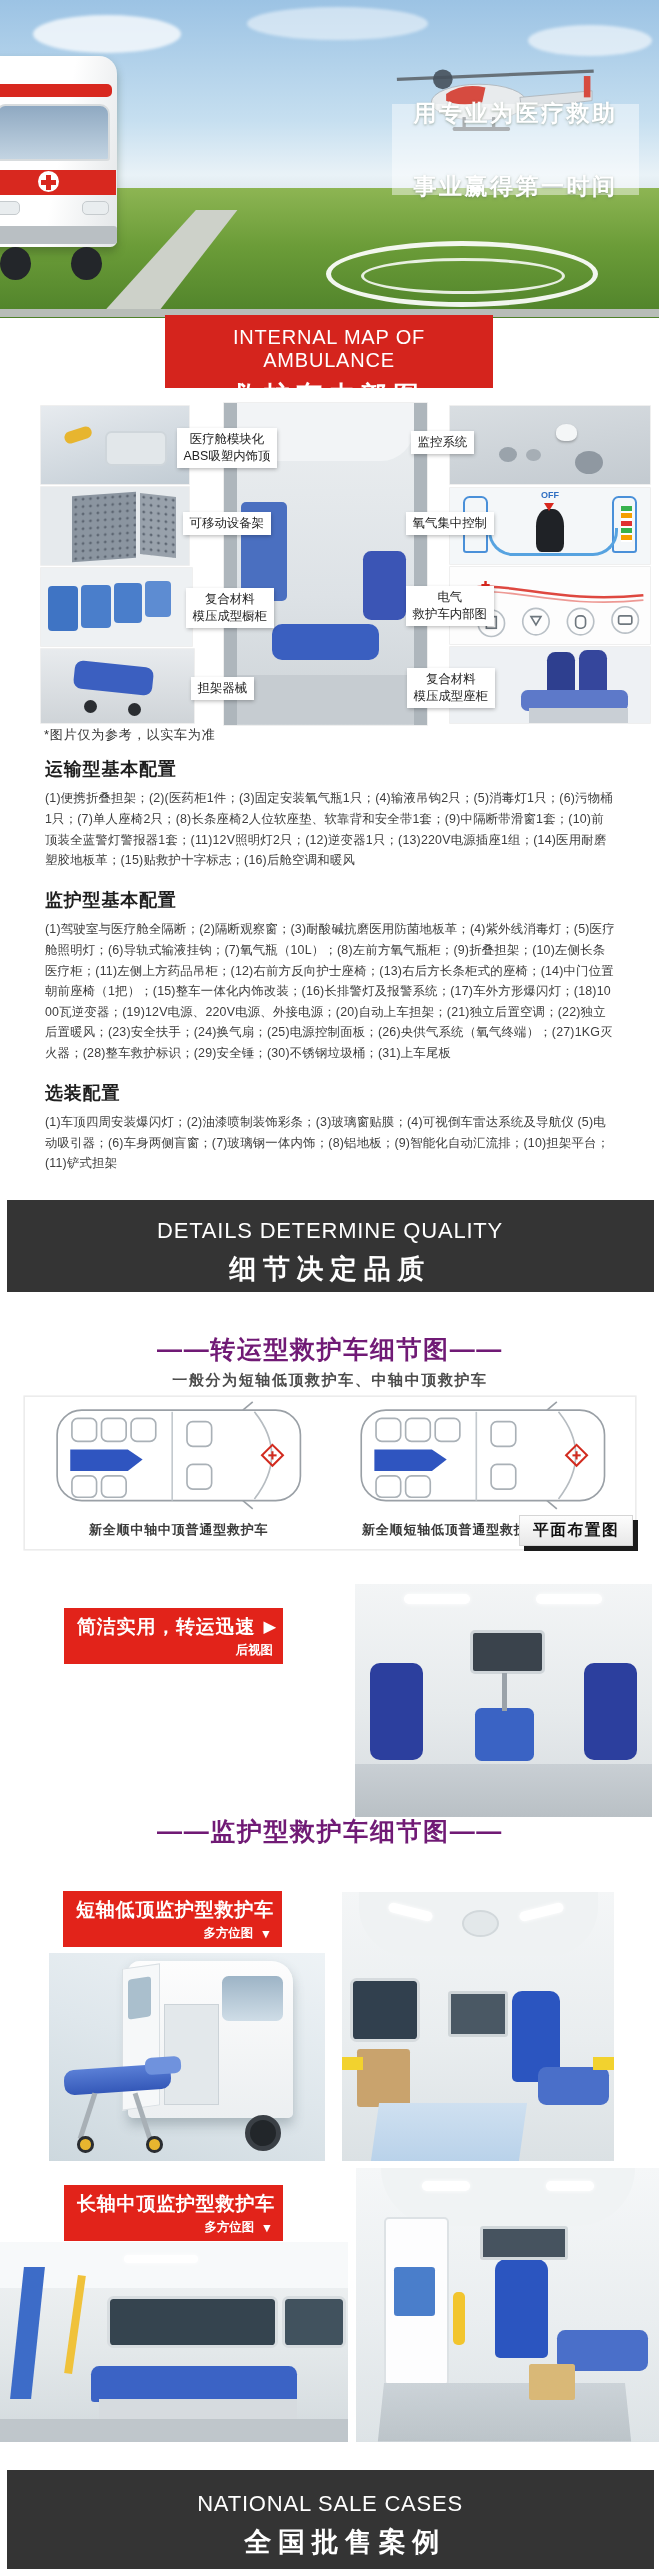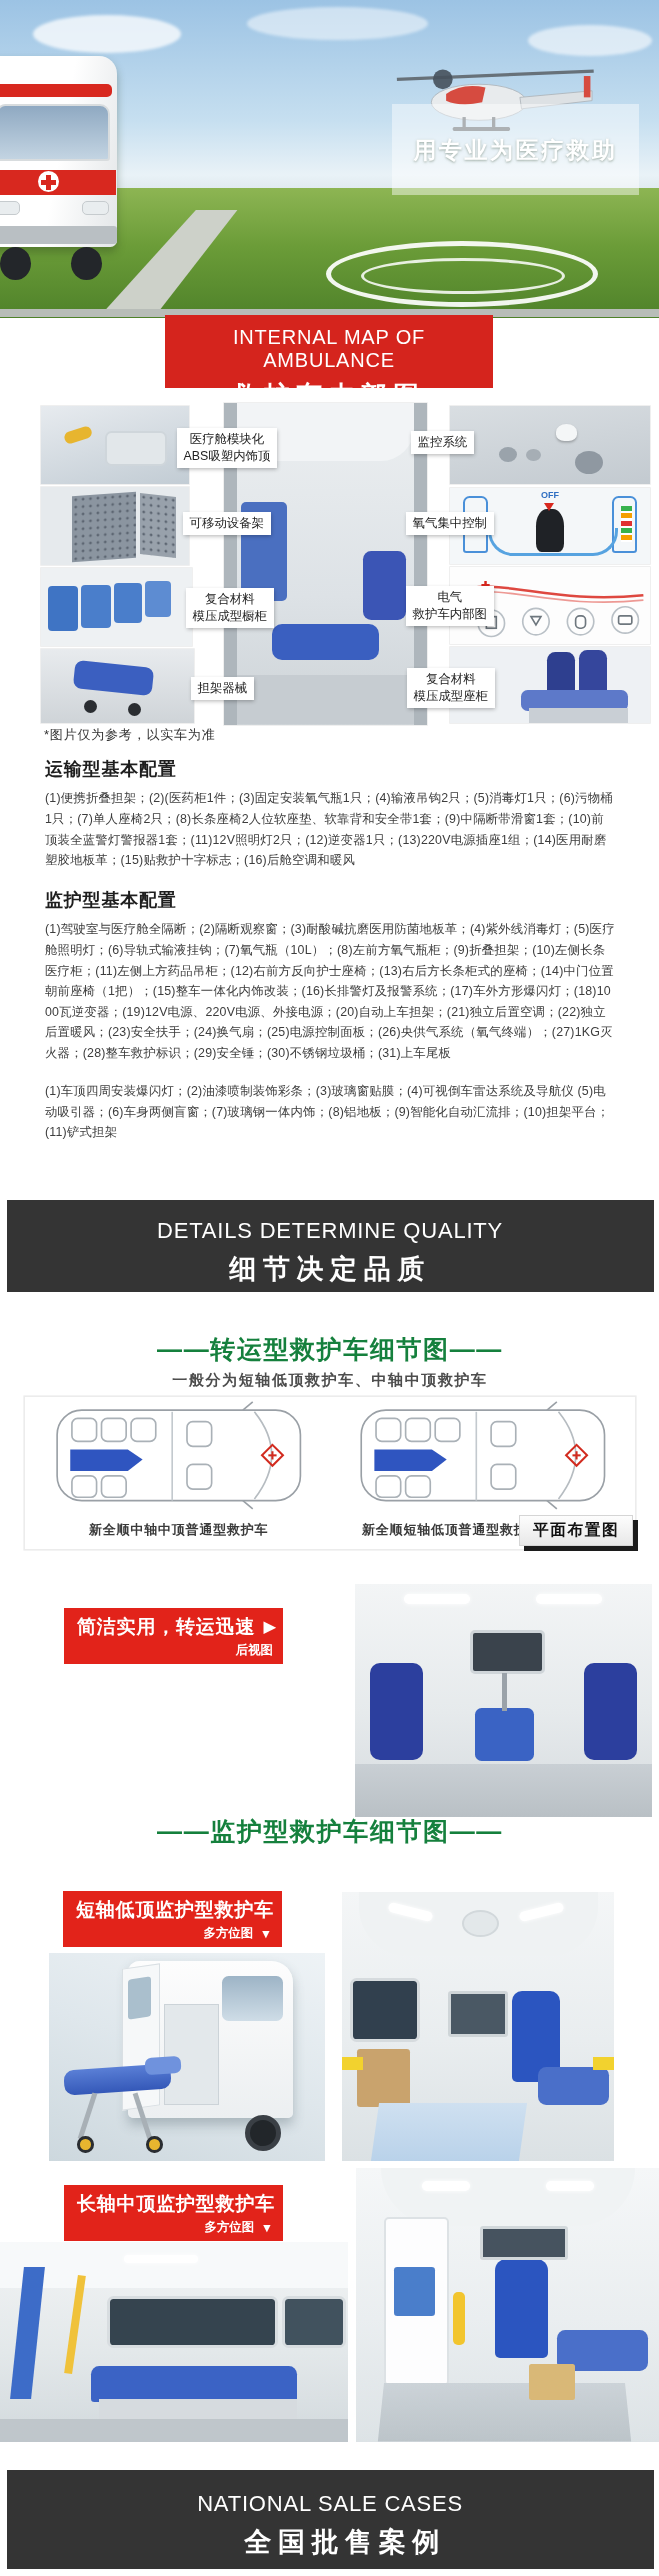--- a/index.html
+++ b/index.html
@@ -27,21 +27,21 @@
   .diagram{position:absolute;left:0;top:388px;width:660px;height:368px;}
   .tile{position:absolute;box-shadow:0 0 0 0.8px #ececec;overflow:hidden;background:#dfe4e8;}
   .dlabel{position:absolute;background:#fff;box-shadow:0.8px 1.6px 4.1px rgba(0,0,0,.3);padding:3.3px 6.6px;
           font-size:12.4px;font-weight:normal;color:#222;white-space:pre-line;text-align:center;line-height:16.5px;z-index:6;}
   .note{position:absolute;left:44px;top:338px;font-size:13px;color:#333;letter-spacing:0.8px;}
   
   .cfg{position:absolute;left:45px;top:757px;width:571px;}
   .cfg h3{margin:0 0 7.4px 0;font-size:18px;color:#1e1e1e;letter-spacing:0.8px;}
   .cfg p{margin:0 0 17.3px 0;font-size:12.4px;line-height:20.6px;color:#3d3d3d;word-break:break-all;letter-spacing:0.2px;}
   
-  .sec-title{position:absolute;left:0;width:660px;text-align:center;font-size:25px;font-weight:bold;color:#15803d;letter-spacing:1.6px;}
+  .sec-title{position:absolute;left:0;width:660px;text-align:center;font-size:25px;font-weight:bold;color:#701a75;letter-spacing:1.6px;}
   .sec-sub{position:absolute;left:0;width:660px;text-align:center;font-size:15px;font-weight:bold;color:#4d4d4d;letter-spacing:1.6px;}
   
   .plan{position:absolute;left:25px;top:1397px;width:610px;height:152px;background:#fff;box-shadow:0 0 0 1.6px #ececec;}
   .plan-cap{position:absolute;font-size:13px;font-weight:bold;color:#3a3a3a;letter-spacing:0.8px;}
   .ribbon{position:absolute;right:1.6px;bottom:3.3px;background:linear-gradient(180deg,#fdfdfd,#e8e8e8);
           border:0.8px solid #d5d5d5;box-shadow:5px 5px 0 #1c1c1c;padding:4.1px 13px;font-size:15.7px;font-weight:bold;color:#111;letter-spacing:1.6px;}
   
   .tag{position:absolute;background:#e2231a;color:#fff;padding:5.8px 10px 5px 13px;box-sizing:border-box;width:219px;}
   .tag .main{display:flex;align-items:center;gap:8.2px;font-size:19px;font-weight:bold;letter-spacing:0.8px;white-space:nowrap;}
   .tag .main .arr{font-size:16.5px;}
@@ -88,20 +88,21 @@
       <div class="abs" style="left:56px;top:124px;width:15px;height:5px;background:#d8281f;"></div>
       <div class="abs" style="left:8.2px;top:145px;width:25px;height:11.5px;background:#e9edef;border-radius:5px;border:1.6px solid #c6cbce;"></div>
       <div class="abs" style="left:97px;top:145px;width:25px;height:11.5px;background:#e9edef;border-radius:5px;border:1.6px solid #c6cbce;"></div>
       <div class="abs" style="left:0;top:170px;width:132px;height:18px;background:#b9bfc3;border-radius:3.3px;"></div>
       <div class="abs" style="left:15px;top:191px;width:31px;height:33px;background:#23262a;border-radius:50%;"></div>
       <div class="abs" style="left:86px;top:191px;width:31px;height:33px;background:#23262a;border-radius:50%;"></div>
     </div>
 
     <div class="panel">
       <div>用专业为医疗救助</div>
+      <div>事业赢得第一时间</div>
     </div>
     <div class="hero-strip"></div>
   </div>
 
   <div class="banner red-banner">
     <div class="en">INTERNAL MAP OF AMBULANCE</div>
     <div class="zh">救护车内部图</div>
   </div>
 
   <div class="diagram">
@@ -186,20 +187,21 @@
     <div class="dlabel" style="left:407px;top:280px;">复合材料
 模压成型座柜</div>
     <div class="note">*图片仅为参考，以实车为准</div>
   </div>
 
   <div class="cfg">
     <h3>运输型基本配置</h3>
     <p>(1)便携折叠担架；(2)(医药柜1件；(3)固定安装氧气瓶1只；(4)输液吊钩2只；(5)消毒灯1只；(6)污物桶1只；(7)单人座椅2只；(8)长条座椅2人位软座垫、软靠背和安全带1套；(9)中隔断带滑窗1套；(10)前顶装全蓝警灯警报器1套；(11)12V照明灯2只；(12)逆变器1只；(13)220V电源插座1组；(14)医用耐磨塑胶地板革；(15)贴救护十字标志；(16)后舱空调和暖风</p>
     <h3>监护型基本配置</h3>
     <p>(1)驾驶室与医疗舱全隔断；(2)隔断观察窗；(3)耐酸碱抗磨医用防菌地板革；(4)紫外线消毒灯；(5)医疗舱照明灯；(6)导轨式输液挂钩；(7)氧气瓶（10L）；(8)左前方氧气瓶柜；(9)折叠担架；(10)左侧长条医疗柜；(11)左侧上方药品吊柜；(12)右前方反向护士座椅；(13)右后方长条柜式的座椅；(14)中门位置朝前座椅（1把）；(15)整车一体化内饰改装；(16)长排警灯及报警系统；(17)车外方形爆闪灯；(18)1000瓦逆变器；(19)12V电源、220V电源、外接电源；(20)自动上车担架；(21)独立后置空调；(22)独立后置暖风；(23)安全扶手；(24)换气扇；(25)电源控制面板；(26)央供气系统（氧气终端）；(27)1KG灭火器；(28)整车救护标识；(29)安全锤；(30)不锈钢垃圾桶；(31)上车尾板</p>
+    <h3>选装配置</h3>
     <p>(1)车顶四周安装爆闪灯；(2)油漆喷制装饰彩条；(3)玻璃窗贴膜；(4)可视倒车雷达系统及导航仪 (5)电动吸引器；(6)车身两侧盲窗；(7)玻璃钢一体内饰；(8)铝地板；(9)智能化自动汇流排；(10)担架平台；(11)铲式担架</p>
   </div>
 
   <div class="banner dark-banner" style="top:1200px;height:92px;padding-top:18px;">
     <div class="en" style="font-size:22px;">DETAILS DETERMINE QUALITY</div>
     <div class="zh" style="font-size:27px;">细节决定品质</div>
   </div>
 
   <div class="sec-title" style="top:1333px;">——转运型救护车细节图——</div>
   <div class="sec-sub" style="top:1371px;">一般分为短轴低顶救护车、中轴中顶救护车</div>

